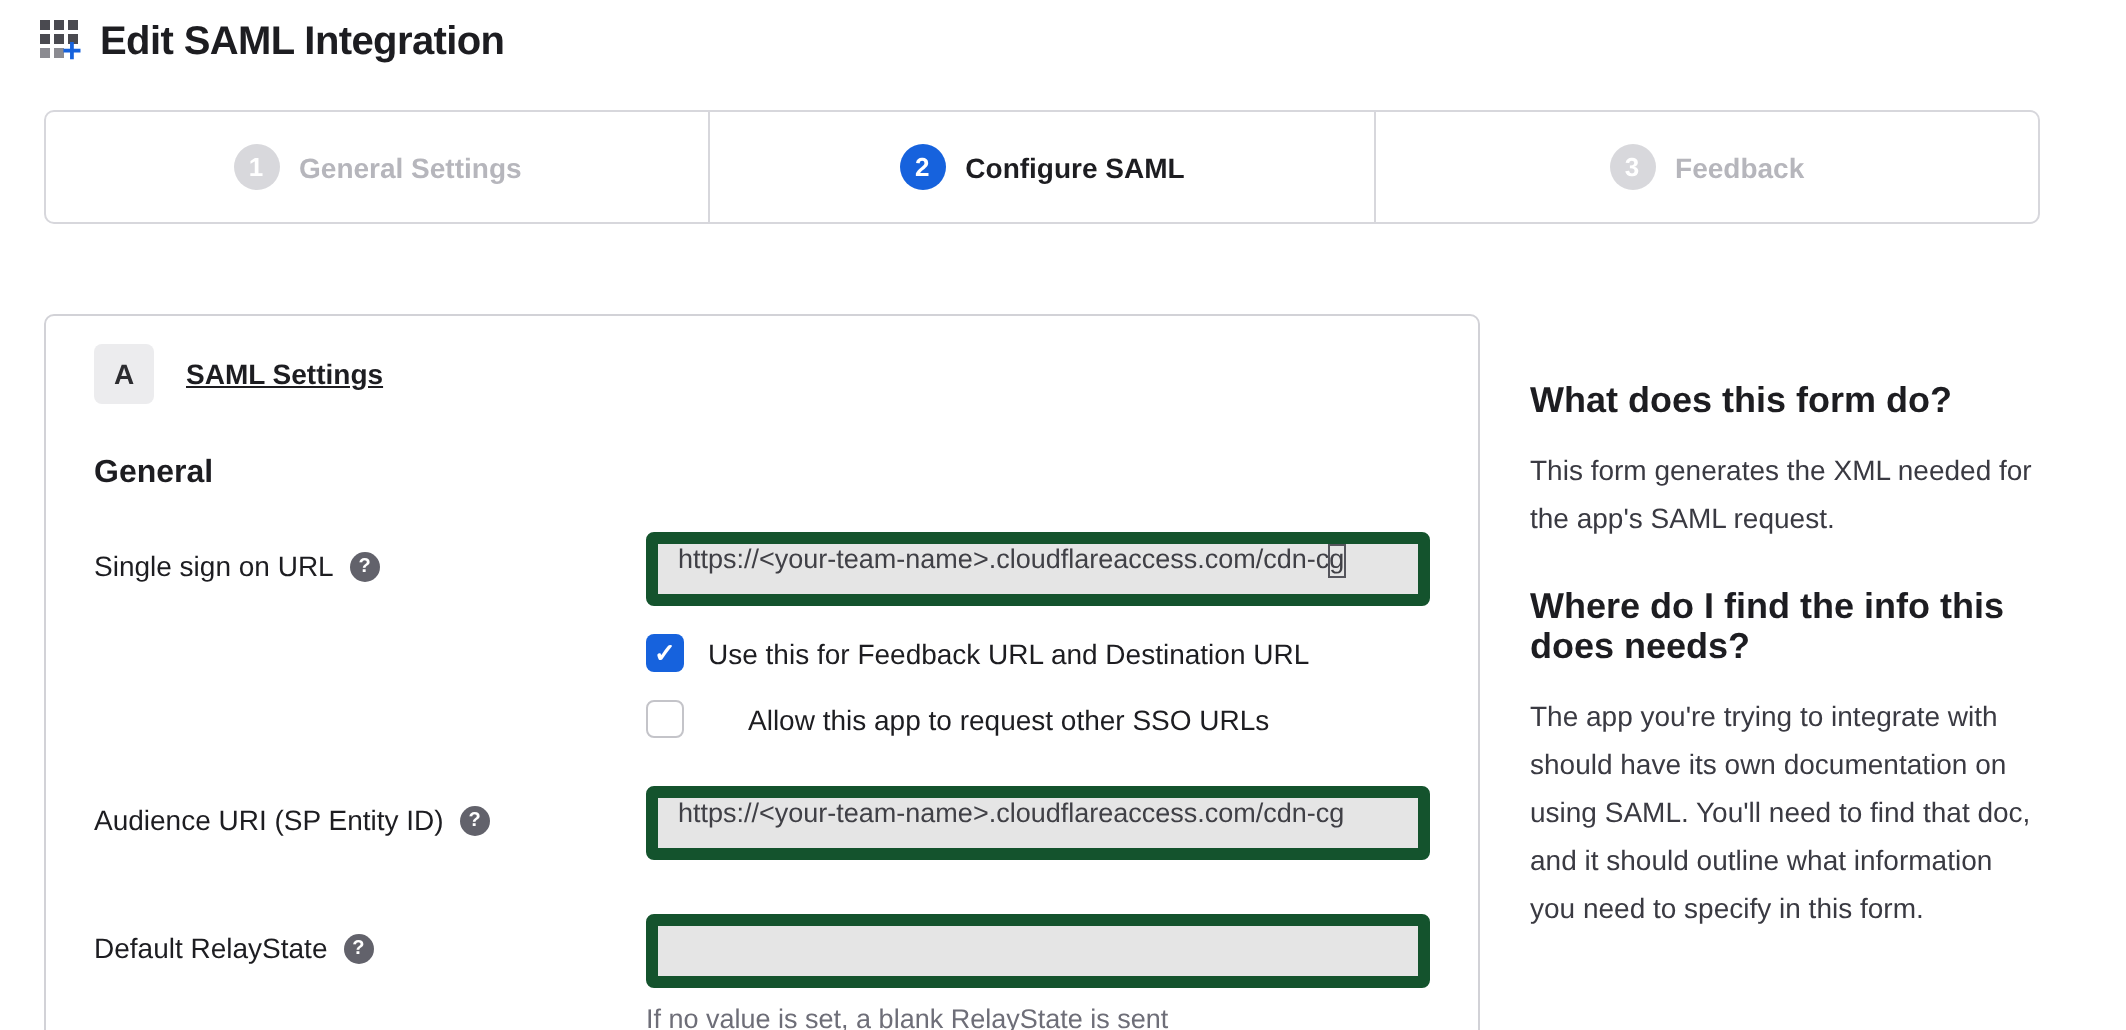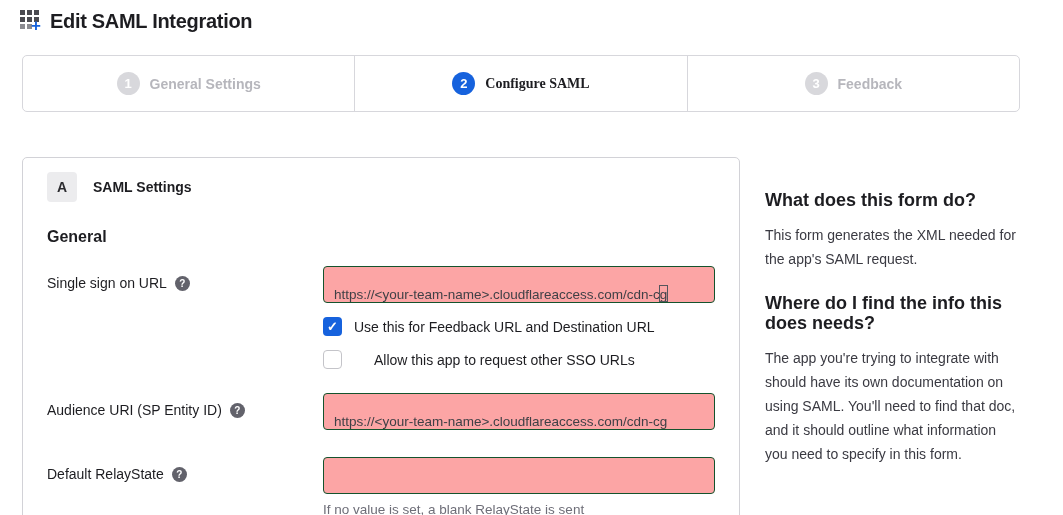--- a/index.html
+++ b/index.html
@@ -19,40 +19,40 @@
 
   
   .stepper { position:absolute; left:22px; top:55px; width:998px; height:57px;
              border:1px solid #d7d7dc; border-radius:5px; display:flex; background:#fff; }
   .step { flex:1 1 0; display:flex; align-items:center; justify-content:center; gap:10px; }
   .step + .step { border-left:1px solid #d7d7dc; }
   .step-circle { width:23px; height:23px; border-radius:50%; background:#d8d8dc; color:#fff;
                  font-size:13px; font-weight:700; display:flex; align-items:center; justify-content:center; }
   .step-label { font-size:14px; font-weight:700; color:#b6b6bc; }
   .step.active .step-circle { background:#1662dd; }
-  .step.active .step-label { color:#1d1d21;font-family:Liberation Serif, serif; }
+  .step.active .step-label { color:#1d1d21; }
 
   
   .card { position:absolute; left:22px; top:157px; width:718px; height:430px;
           border:1px solid #d2d2d7; border-radius:5px; background:#fff; padding:14px 24px; }
   .section-head { display:flex; align-items:center; gap:16px; margin-bottom:26px; }
   .section-badge { width:30px; height:30px; border-radius:4px; background:#ececee;
                    display:flex; align-items:center; justify-content:center;
                    font-size:14px; font-weight:700; color:#2c2c30; }
-  .section-title { font-size:14px; font-weight:700; }
+  .section-title { font-size:14px; font-weight:700;text-decoration:underline; }
   .group-heading { font-size:16px; font-weight:700; margin:0 0 20px 0; }
 
   .form-row { display:flex; align-items:flex-start; }
   .label-col { width:280px; padding-top:9px; display:flex; align-items:center; gap:8px; }
   .field-label { font-size:14px; color:#1d1d21; }
   .help-icon { width:15px; height:15px; border-radius:50%; background:#62626b; color:#fff;
                font-size:10px; font-weight:700; display:flex; align-items:center; justify-content:center; flex:0 0 auto; }
   .control-col { flex:1 1 auto; }
-  .text-input { width:392px; height:37px; border:1px solid #14532d; border-radius:4px;
-                background:#fca5a5; display:flex; align-items:flex-end; padding:0 10px;
+  .text-input { width:392px; height:37px; border:6px solid #14532d; border-radius:4px;
+                background:#e5e5e5; display:flex; align-items:flex-start; padding:0 10px;
                 font-size:13.5px; color:#404046; white-space:nowrap; overflow:hidden; }
   .caret-box { display:inline-block; width:9px; height:17px; border:1.5px solid #55555c;
                margin-left:-8px; flex:0 0 auto; }
 
   .checkbox-row { display:flex; align-items:center; gap:12px; margin-top:14px; }
   .checkbox { width:19px; height:19px; border-radius:4px; flex:0 0 auto;
               display:flex; align-items:center; justify-content:center; }
   .checkbox.checked { background:#1662dd; color:#fff; font-size:13px; font-weight:700; }
   .checkbox.unchecked { background:#fff; border:1px solid #c4c4c9; }
   .checkbox-label { font-size:14px; color:#1d1d21; }

